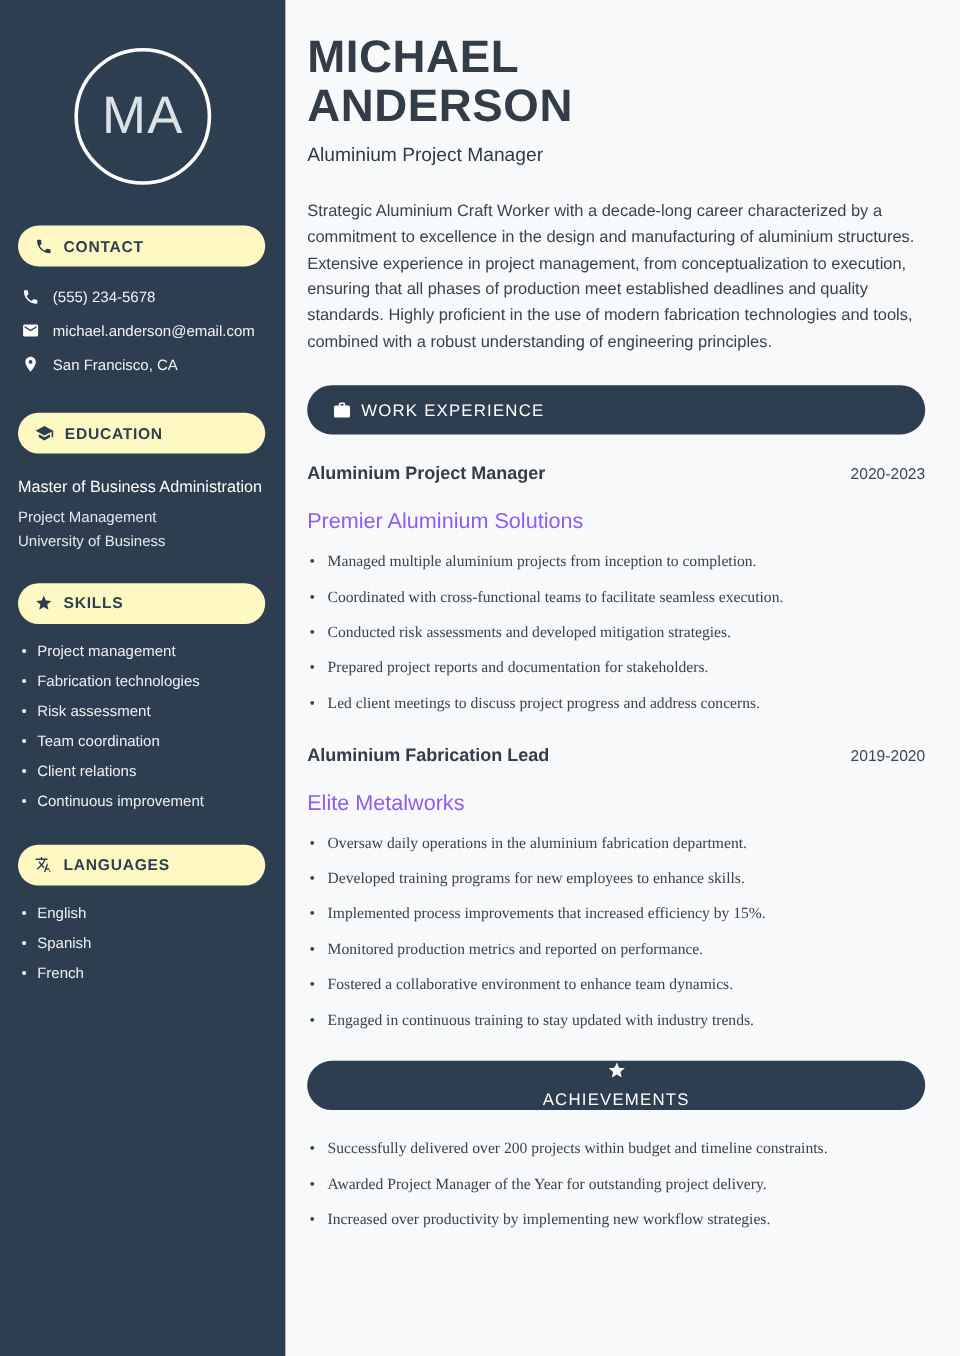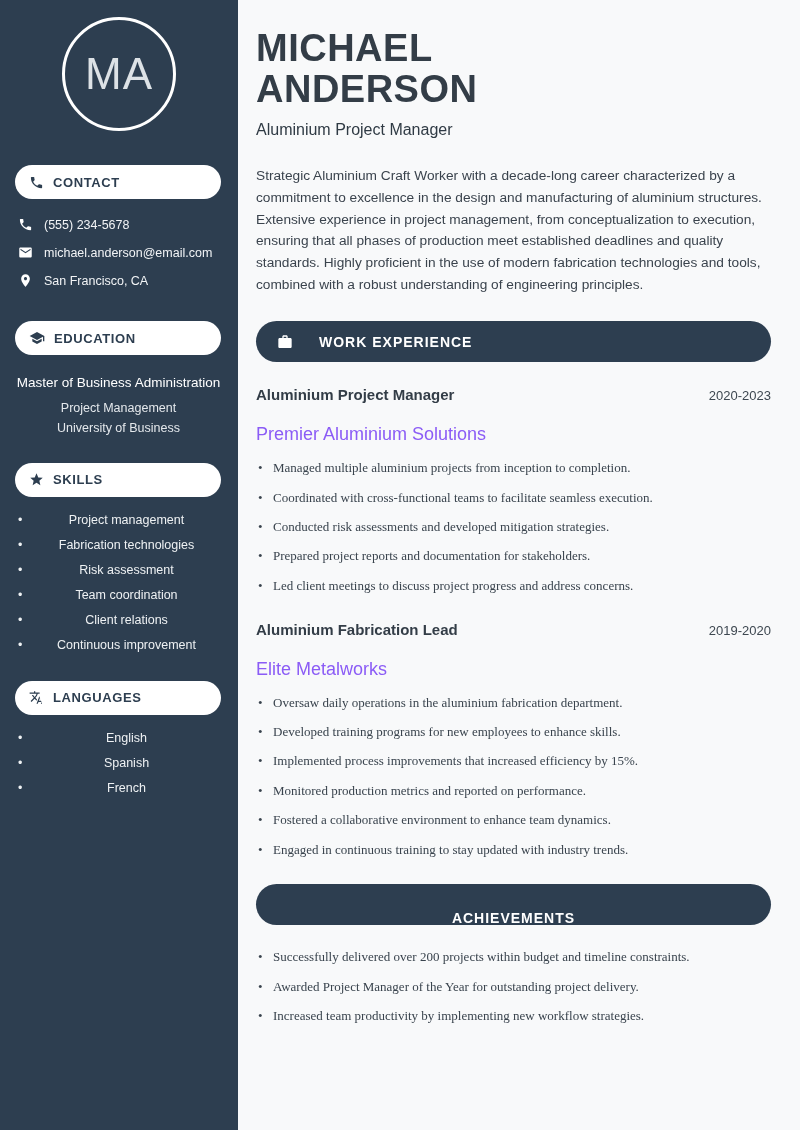--- a/index.html
+++ b/index.html
@@ -6,31 +6,31 @@
   html, body { width: 800px; }
   body {
     font-family: "Liberation Sans", "DejaVu Sans", sans-serif;
     background: #f8f9fa;
   }
   .page { display: flex; width: 800px; height: 1130px; overflow: hidden; }
 
   
   .sidebar {
     width: 238px; min-width: 238px; background: #2d3e50; color: #fff;
-    padding-top: 17px; height: 100%; text-align: center;
+    padding-top: 40px; height: 100%;
   }
   .avatar {
     width: 114px; height: 114px; border: 3px solid #ffffff; border-radius: 50%;
     margin: 0 auto 34px auto; display: flex; align-items: center; justify-content: center;
   }
   .avatar span {
     font-size: 44px; color: #dde2e6; letter-spacing: 1px; font-weight: 400;
   }
   .pill {
-    background: #ffffff; color: #2d3e50; border-radius: 17px; height: 34px;
+    background: #fef9c3; color: #2d3e50; border-radius: 17px; height: 34px;
     margin: 0 17px 16px 15px; display: flex; align-items: center; gap: 9px;
     padding: 0 14px; font-weight: bold; font-size: 13px; letter-spacing: 0.6px;
   }
   .pill svg { flex: 0 0 auto; }
   .contact-list { padding: 2px 10px 6px 18px; margin-bottom: 14px; }
   .contact-row { display: flex; align-items: center; gap: 11px; margin-bottom: 13px; }
   .contact-row svg { flex: 0 0 auto; }
   .contact-row span { font-size: 12.5px; color: #f2f4f6; }
   .side-block { padding: 2px 16px 8px 15px; margin-bottom: 14px; }
   .edu-degree { font-size: 13.5px; font-weight: normal; line-height: 1.45; color: #ffffff; margin-bottom: 8px; }
@@ -43,22 +43,22 @@
   .side-list li::before { content: "•"; position: absolute; left: 0; top: 0; color: #eef1f3; }
 
   
   .main { flex: 1; background: #f8f9fa; padding: 28px 29px 0 18px; }
   .name { color: #333d47; font-size: 38px; line-height: 1.07; letter-spacing: 0.5px; font-weight: 700; }
   .name span { display: block; }
   .job-subtitle { font-size: 16px; color: #2f3a44; margin-top: 12px; font-weight: 400; }
   .summary { margin-top: 26px; font-size: 13.7px; line-height: 1.58; color: #3a434d; }
   .banner {
     background: #2d3e50; color: #ffffff; border-radius: 21px; height: 41px;
-    display: flex; align-items: center; gap: 26px; padding: 0 21px;
-    font-size: 14px; font-weight: bold; letter-spacing: 1px; margin: 26px 0 24px 0;
+    display: flex; align-items: center; gap: 8px; padding: 0 21px;
+    font-size: 14px; font-weight: normal; letter-spacing: 1px; margin: 26px 0 24px 0;
   }
   .job-head { display: flex; justify-content: space-between; align-items: baseline; margin-top: 4px; }
   .job-title { font-size: 15px; font-weight: bold; color: #333d47; }
   .job-dates { font-size: 13px; color: #3d4750; }
   .job-company { font-size: 18px; color: #8b5cf6; margin-top: 21px; }
   .bullets { list-style: none; margin: 15px 0 26px 2px; }
   .bullets li {
     position: relative; padding-left: 15px; font-size: 13px; color: #39434d;
     margin-bottom: 12.5px; line-height: 1.3; font-family: Liberation Serif, serif;
   }
@@ -195,17 +195,17 @@
 
     <div class="banner achievements">
       <svg width="16" height="16" viewBox="0 0 24 24" fill="#ffffff">
           <path d="M12 17.27L18.18 21l-1.64-7.03L22 9.24l-7.19-.61L12 2 9.19 8.63 2 9.24l5.46 4.73L5.82 21z"></path>
         </svg>
       <span>ACHIEVEMENTS</span>
     </div>
     <ul class="bullets achievements">
       <li>Successfully delivered over 200 projects within budget and timeline constraints.</li>
       <li>Awarded Project Manager of the Year for outstanding project delivery.</li>
-      <li>Increased team productivity by implementing new workflow strategies.</li>
+      <li>Increased over productivity by implementing new workflow strategies.</li>
     </ul>
 
   </main>
 </div>
 
 </body></html>

